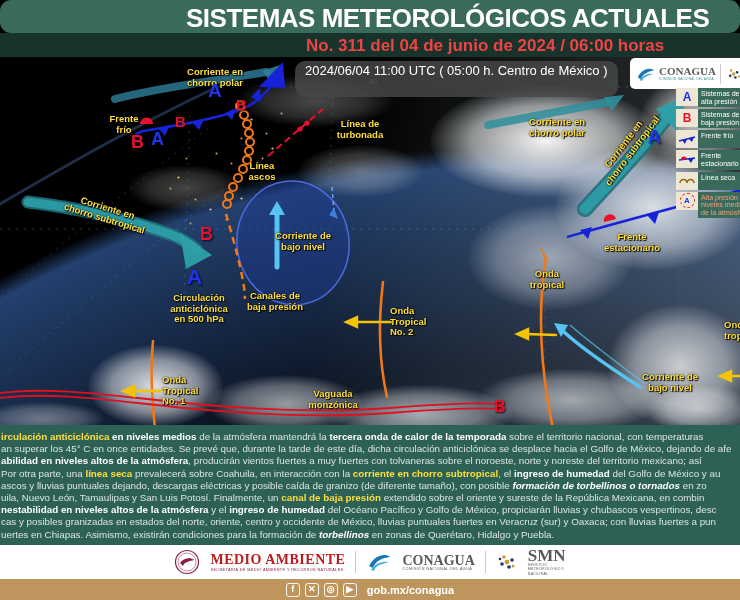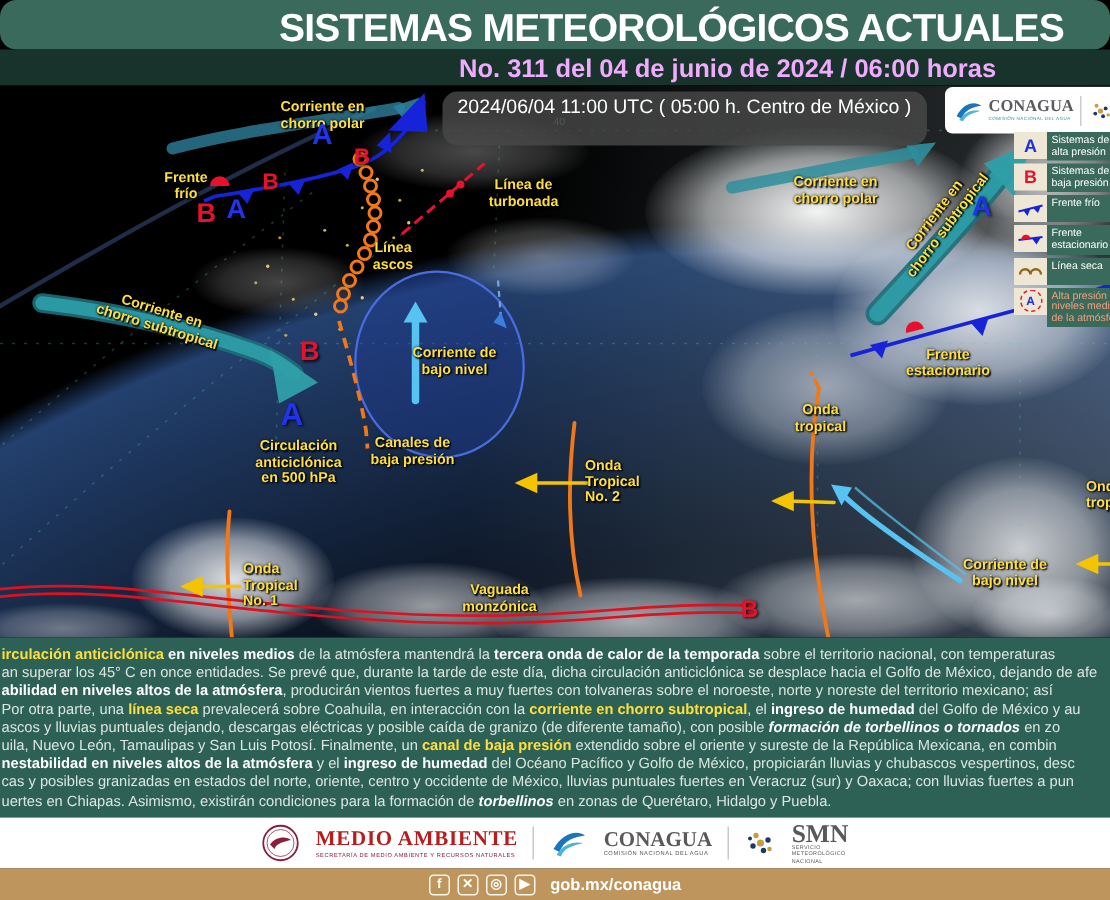--- a/index.html
+++ b/index.html
@@ -3,21 +3,21 @@
 <meta charset="utf-8">
 <style>
   html,body{margin:0;padding:0;background:#fff;}
   .page{position:relative;width:740px;height:600px;overflow:hidden;background:#000;
         font-family:"Liberation Sans",sans-serif;}
   
   .band-title{position:absolute;left:0;top:0;width:740px;height:33px;background:#3A6A5B;overflow:hidden;border-radius:11px;}
   .band-title .title{position:absolute;left:186px;top:3px;white-space:nowrap;color:#fff;
         font-size:26px;font-weight:bold;letter-spacing:-.5px;}
   .band-date{position:absolute;left:0;top:33px;width:740px;height:24px;background:#17332B;overflow:hidden;}
-  .band-date .date{position:absolute;left:306px;top:3px;white-space:nowrap;color:#f0abfc;font-size:17px;font-weight:600;}
+  .band-date .date{position:absolute;left:306px;top:3px;white-space:nowrap;color:#ef4444;font-size:17px;font-weight:600;}
   
   #map{position:absolute;left:0;top:57px;width:740px;height:368px;overflow:hidden;
        background:
         radial-gradient(circle 1100px at 520px 1190px, #101b30 0%, #0c1524 80%, #23406e 98.2%, #000 100%);}
   .daywash{position:absolute;inset:0;background:linear-gradient(100deg, rgba(0,0,0,0) 45%,
         rgba(120,140,150,.15) 62%, rgba(175,188,193,.28) 100%);}
   .cloud{position:absolute;border-radius:50%;background:radial-gradient(ellipse at center,
         rgba(255,255,255,.95) 0%, rgba(248,250,252,.55) 45%, rgba(255,255,255,0) 72%);}
   .lights{position:absolute;left:0;top:0;width:1px;height:1px;border-radius:50%;
         box-shadow:178px 120px 0 .6px rgba(255,215,120,.9),195px 142px 0 .5px rgba(255,210,110,.8),
@@ -230,21 +230,21 @@
           <polygon points="517,277 528,272 528,282"></polygon>
         <path d="M740,319 L728,319"></path>
           <polygon points="720,319 731,314 731,324"></polygon>
       </g>
     </svg>
 
     <div class="mlabel" style="left:154px;top:10px;width:122px;">Corriente en
 chorro polar</div>
     <div class="mlabel" style="left:98px;top:57px;width:52px;">Frente
 frío</div>
-    <div class="mlabel" style="left:308px;top:62px;width:82px;">Línea de
+    <div class="mlabel" style="left:319px;top:62px;width:82px;">Línea de
 turbonada</div>
     <div class="mlabel" style="left:238px;top:104px;width:48px;">Línea
 ascos</div>
     <div class="mlabel" style="left:48px;top:146px;width:116px;transform:rotate(17deg);">Corriente en
 chorro subtropical</div>
     <div class="mlabel" style="left:157px;top:236px;width:84px;">Circulación
 anticiclónica
 en 500 hPa</div>
     <div class="mlabel" style="left:233px;top:234px;width:84px;">Canales de
 baja presión</div>

